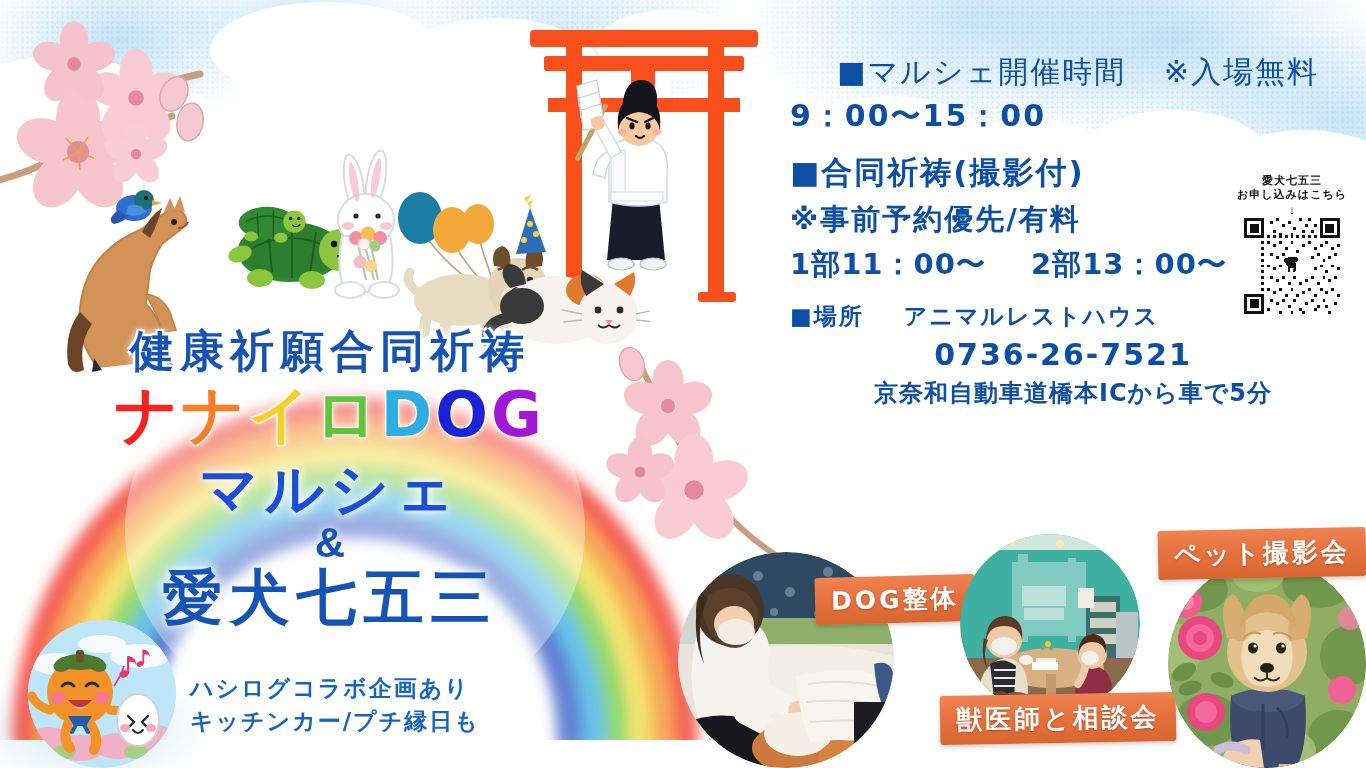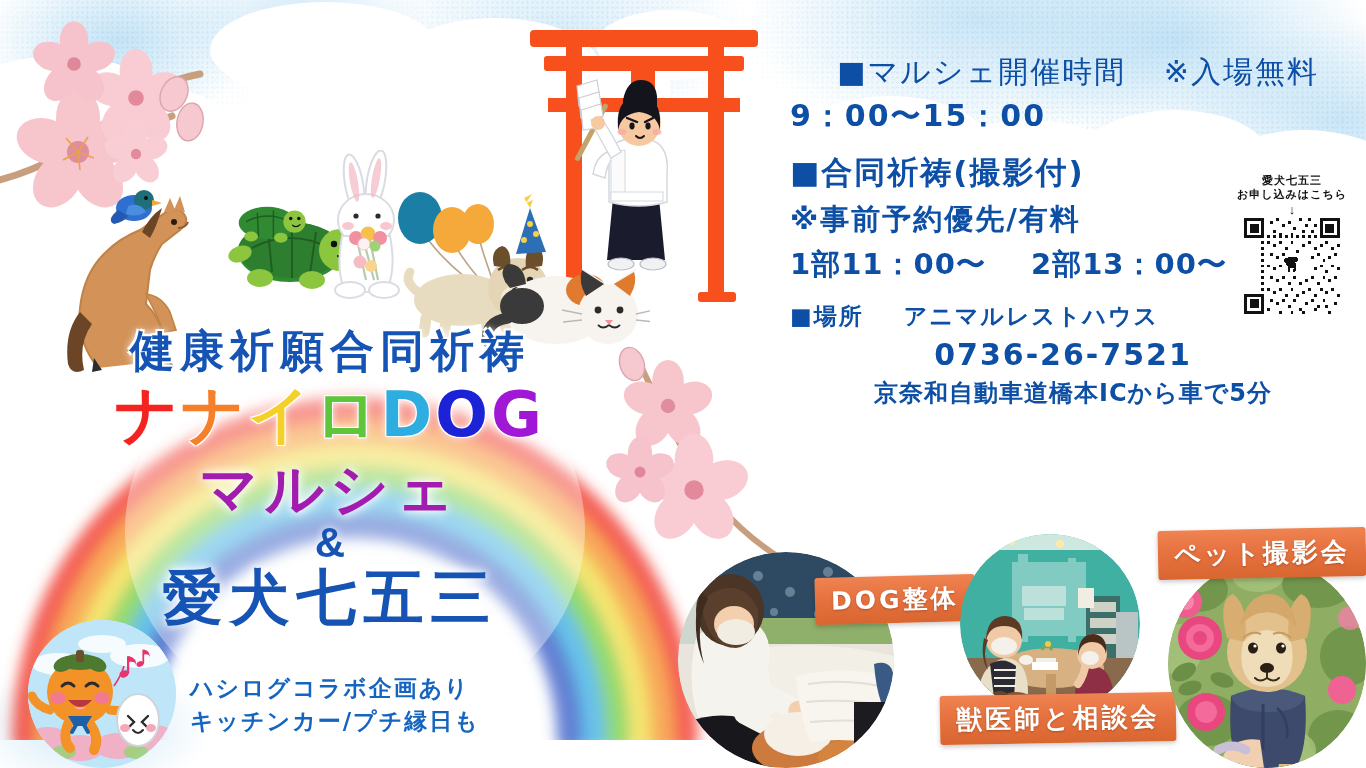--- a/index.html
+++ b/index.html
@@ -94,21 +94,21 @@
     font-family:"DejaVu Sans","Liberation Sans",sans-serif;
   }
   .t-nanairo{
     margin-top:10px; font-size:62px; font-weight:bold; letter-spacing:3px;
     line-height:1.0; white-space:nowrap;
     font-family:"DejaVu Sans","Liberation Sans",sans-serif;
     text-shadow:0 0 8px #fff, 0 0 14px #fff;
   }
   .t-nanairo span{ text-shadow:-1px -1px 0 #fff,1px -1px 0 #fff,-1px 1px 0 #fff,1px 1px 0 #fff,0 0 9px #fff; }
   .t-marche{
-    margin-top:14px; font-size:58px; font-weight:bold; color:#a21caf; letter-spacing:6px;
+    margin-top:14px; font-size:58px; font-weight:bold; color:#1d4ed8; letter-spacing:6px;
     line-height:1.0; white-space:nowrap;
     font-family:"DejaVu Sans","Liberation Sans",sans-serif;
     text-shadow:0 0 9px #fff,0 0 14px #fff;
   }
   .t-amp{
     margin-top:4px; font-size:42px; font-weight:bold; color:#1554b4; line-height:1.0;
     text-shadow:0 0 9px #fff;
   }
   .t-aiken{
     margin-top:2px; font-size:60px; font-weight:bold; color:#1554b4; letter-spacing:7px;

